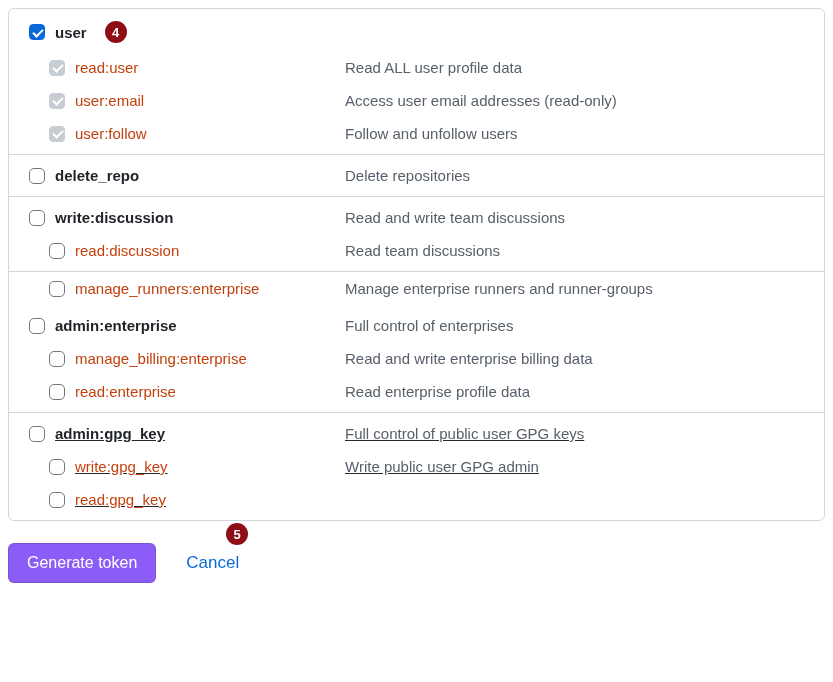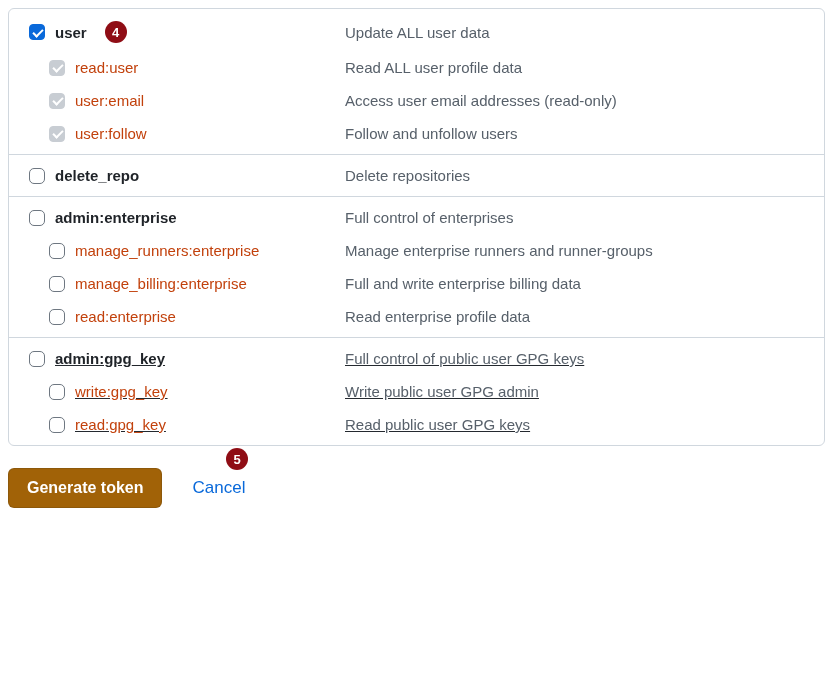--- a/index.html
+++ b/index.html
@@ -130,27 +130,27 @@
     margin-left: 18px;
   }
   .footer {
     margin-top: 22px;
     display: flex;
     align-items: center;
     gap: 30px;
     position: relative;
   }
   .btn-primary {
-    background: #a16207;
+    background: #8b5cf6;
     color: #fff;
     border: 1px solid rgba(27,31,36,0.15);
     border-radius: 6px;
     padding: 10px 18px;
     font-size: 16px;
-    font-weight: 700;
+    font-weight: 400;
     cursor: pointer;
   }
   .cancel-link {
     color: #0969da;
     font-size: 17px;
     text-decoration: none;
     cursor: pointer;
     text-align: right;
   }
   .badge-5 {
@@ -166,21 +166,20 @@
 
   <div class="group">
     <div class="row parent">
       <div class="cb-cell">
           <input type="checkbox" class="cb-blue" style="">
         </div>
       <div class="label-cell parent">
         <span class="scope-label">user</span>
         <span class="badge">4</span>
       </div>
-      <div class="desc-cell">Update ALL user data</div>
     </div>
     <div class="row">
       <div class="cb-cell child">
           <input type="checkbox" class="cb-grey" style="">
         </div>
       <div class="label-cell child">
           <span class="scope-label">read:user</span>
         </div>
       <div class="desc-cell">Read ALL user profile data</div>
     </div>
@@ -209,48 +208,68 @@
       <div class="cb-cell">
           <input type="checkbox" class="cb-empty" style="">
         </div>
       <div class="label-cell parent">
           <span class="scope-label">delete_repo</span>
         </div>
       <div class="desc-cell">Delete repositories</div>
     </div>
   </div>
 
-
-  <div class="group">
+  <div class="group">
+    <div class="row parent">
+      <div class="cb-cell">
+          <input type="checkbox" class="cb-empty" style="">
+        </div>
+      <div class="label-cell parent">
+          <span class="scope-label">write:discussion</span>
+        </div>
+      <div class="desc-cell">Read and write team discussions</div>
+    </div>
+    <div class="row">
+      <div class="cb-cell child">
+          <input type="checkbox" class="cb-empty" style="">
+        </div>
+      <div class="label-cell child">
+          <span class="scope-label">read:discussion</span>
+        </div>
+      <div class="desc-cell">Read team discussions</div>
+    </div>
+  </div>
+
+  <div class="group">
+    <div class="row">
+      <div class="cb-cell child">
+          <input type="checkbox" class="cb-empty" style="">
+        </div>
+      <div class="label-cell child">
+          <span class="scope-label">manage_runners:enterprise</span>
+        </div>
+      <div class="desc-cell">Manage enterprise runners and runner-groups</div>
+    </div>
     <div class="row parent">
       <div class="cb-cell">
           <input type="checkbox" class="cb-empty" style="">
         </div>
       <div class="label-cell parent">
           <span class="scope-label">admin:enterprise</span>
         </div>
       <div class="desc-cell">Full control of enterprises</div>
     </div>
     <div class="row">
       <div class="cb-cell child">
           <input type="checkbox" class="cb-empty" style="">
         </div>
       <div class="label-cell child">
-          <span class="scope-label">manage_runners:enterprise</span>
-        </div>
-      <div class="desc-cell">Manage enterprise runners and runner-groups</div>
-    </div>
-    <div class="row">
-      <div class="cb-cell child">
-          <input type="checkbox" class="cb-empty" style="">
-        </div>
-      <div class="label-cell child">
           <span class="scope-label">manage_billing:enterprise</span>
         </div>
-      <div class="desc-cell">Full and write enterprise billing data</div>
+      <div class="desc-cell">Read and write enterprise billing data</div>
     </div>
     <div class="row">
       <div class="cb-cell child">
           <input type="checkbox" class="cb-empty" style="">
         </div>
       <div class="label-cell child">
           <span class="scope-label">read:enterprise</span>
         </div>
       <div class="desc-cell">Read enterprise profile data</div>
     </div>
@@ -275,21 +294,20 @@
         </div>
       <div class="desc-cell">Write public user GPG admin</div>
     </div>
     <div class="row">
       <div class="cb-cell child">
           <input type="checkbox" class="cb-empty" style="">
         </div>
       <div class="label-cell child">
           <span class="scope-label">read:gpg_key</span>
         </div>
-      <div class="desc-cell">Read public user GPG keys</div>
     </div>
   </div>
 
 </div>
 
 <div class="footer">
   <span class="badge badge-5">5</span>
   <button class="btn-primary">Generate token</button>
   <a class="cancel-link">Cancel</a>
 </div>

